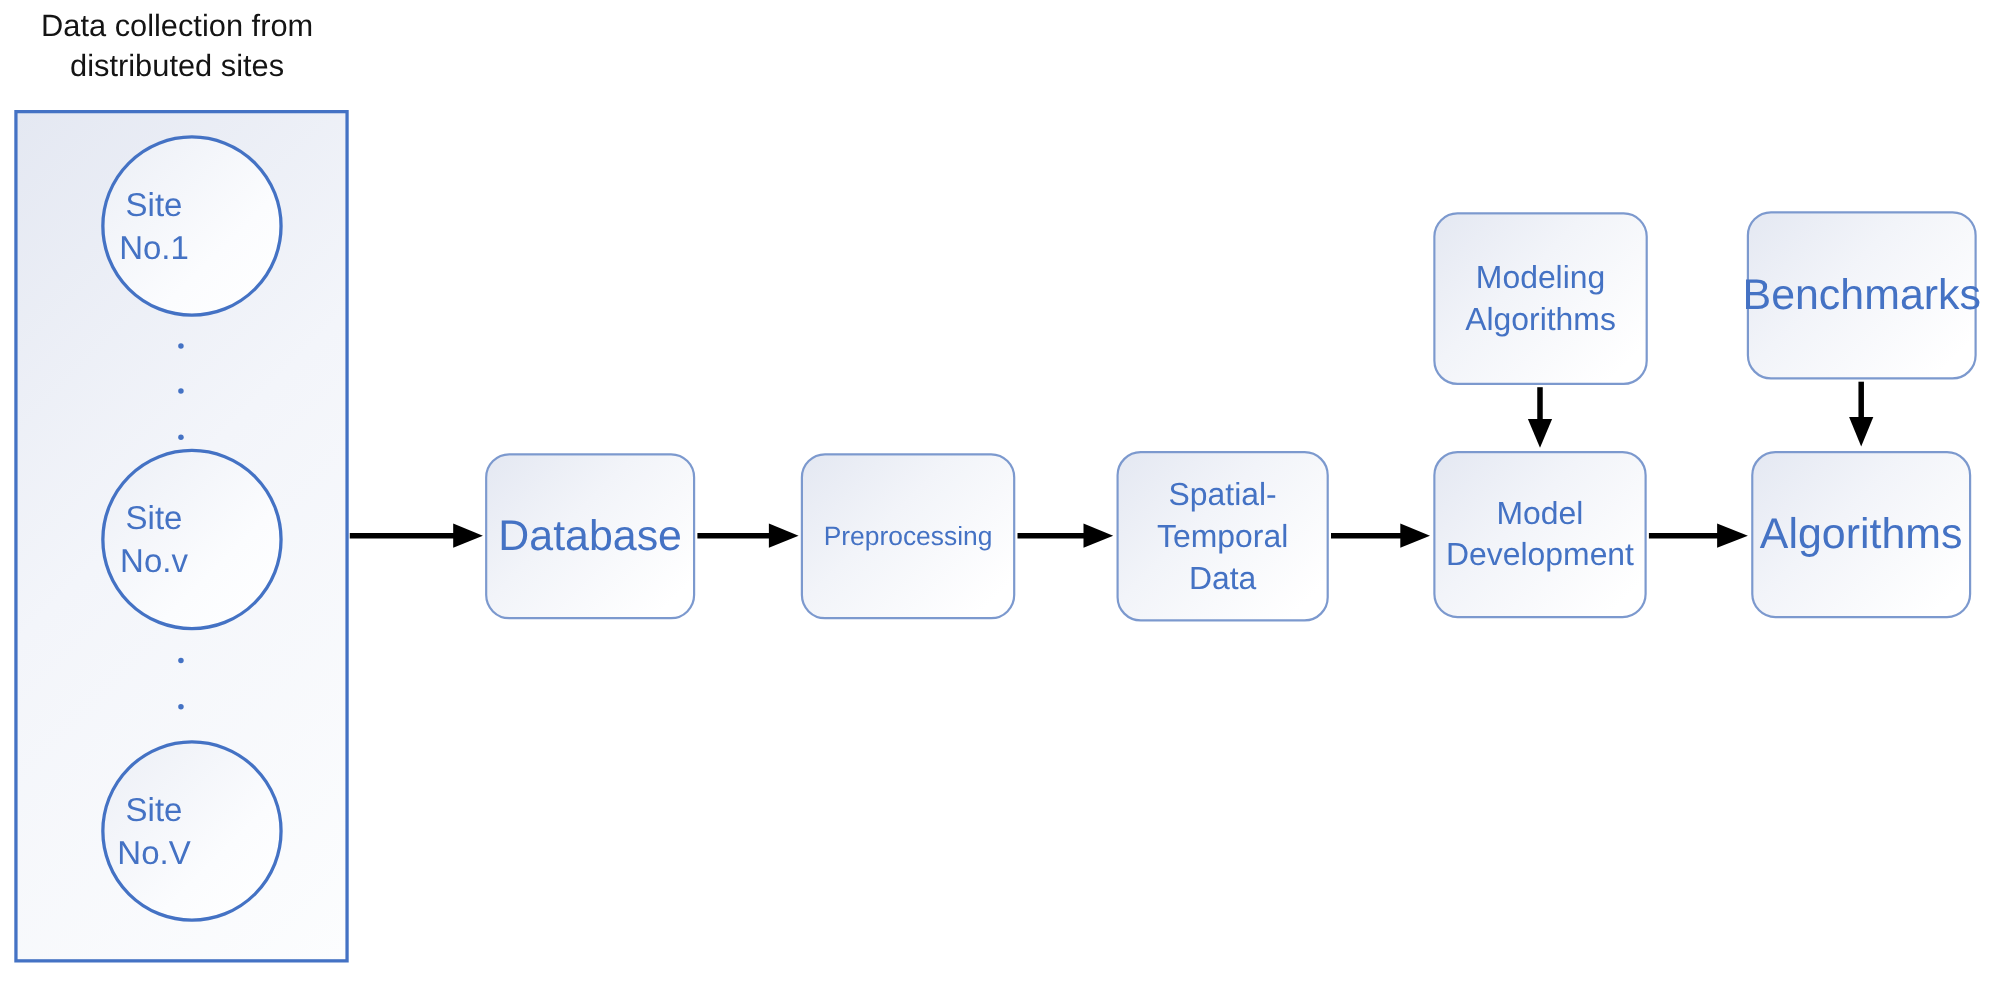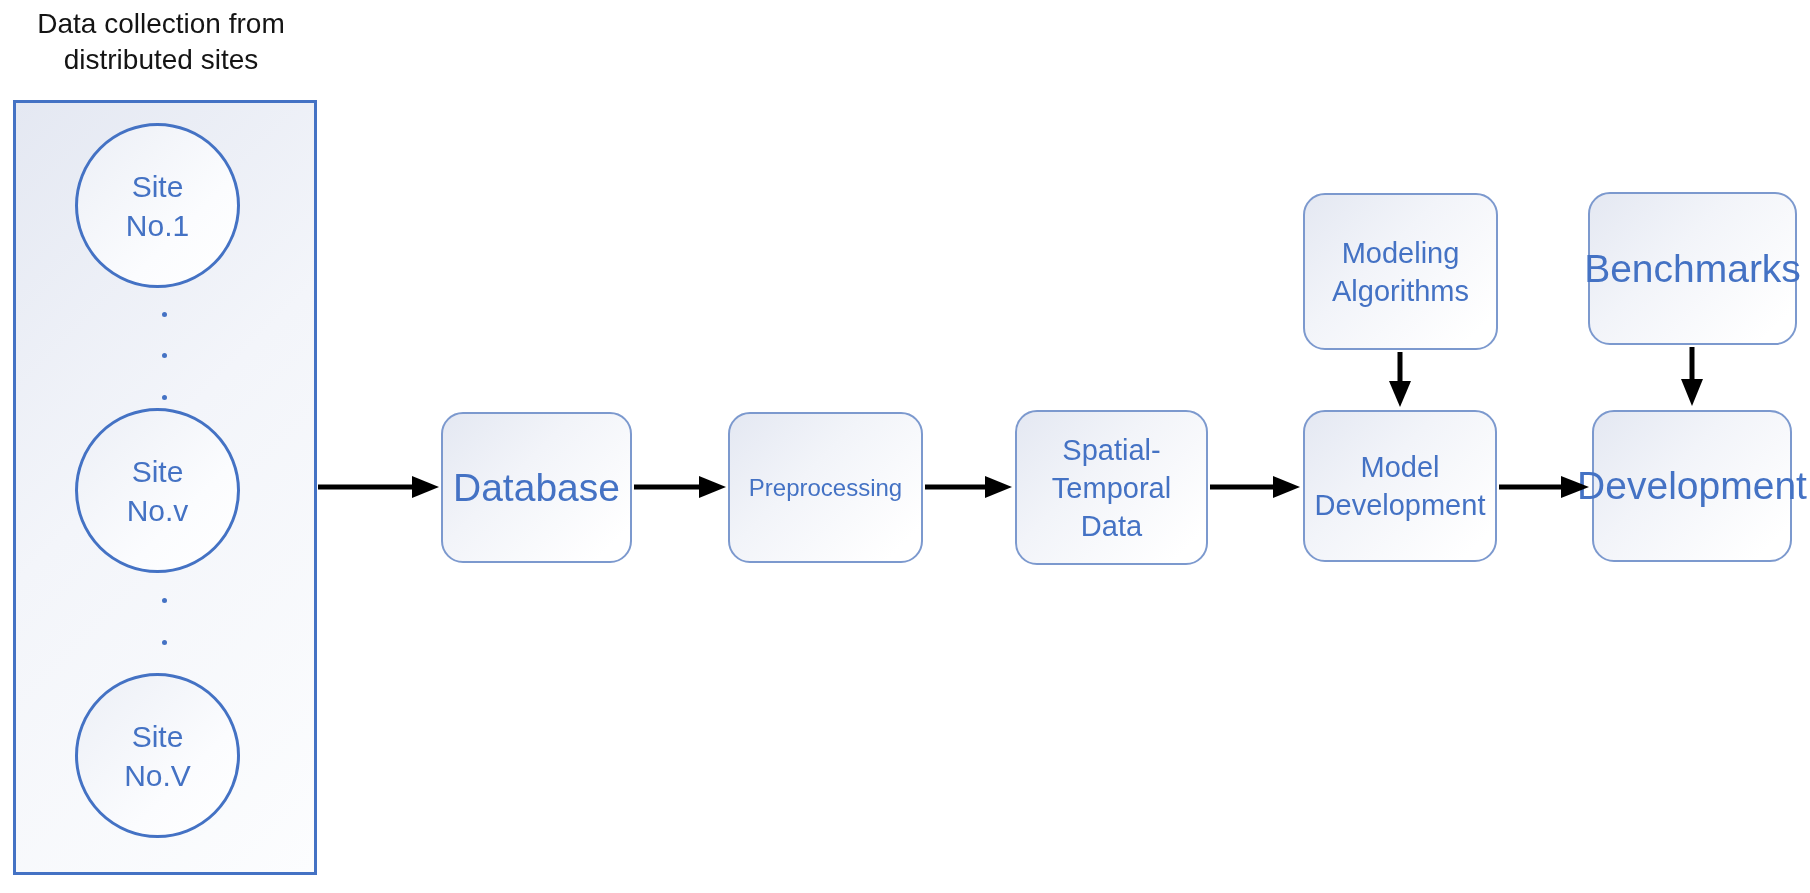--- a/index.html
+++ b/index.html
@@ -31,29 +31,28 @@
     position: absolute;
     left: 13px;
     top: 100px;
     width: 298px;
     height: 769px;
     border: 3px solid #4472C4;
     background: linear-gradient(135deg, #e4e8f2 0%, #f3f5fa 45%, #fcfdfe 100%);
   }
   .site-circle {
     position: absolute;
-    left: 59px;
+    left: 76px;
     width: 159px;
     height: 159px;
     border: 3px solid #4472C4;
     border-radius: 50%;
     background: linear-gradient(135deg, #eceff6 0%, #fbfcfe 65%, #ffffff 100%);
     display: flex;
     align-items: center;
-    justify-content: center;
   }
   .site-circle .lbl {
     width: 90px;
     text-align: center;
     color: #4472C4;
     font-size: 30px;
     line-height: 39px;
   }
   .c1 { top: 20px; }
   .c2 { top: 305px; }
@@ -142,21 +141,21 @@
 
   <div class="fbox box-spatial">
     <div class="lbl med">Spatial-Temporal Data</div>
   </div>
 
   <div class="fbox box-model">
     <div class="lbl med">Model Development</div>
   </div>
 
   <div class="fbox box-comparison">
-    <div class="lbl big">Development</div>
+    <div class="lbl big">Algorithms</div>
   </div>
 
   <div class="fbox box-modeling">
     <div class="lbl med">Modeling Algorithms</div>
   </div>
 
   <div class="fbox box-benchmarks">
     <div class="lbl big">Benchmarks</div>
   </div>
 

